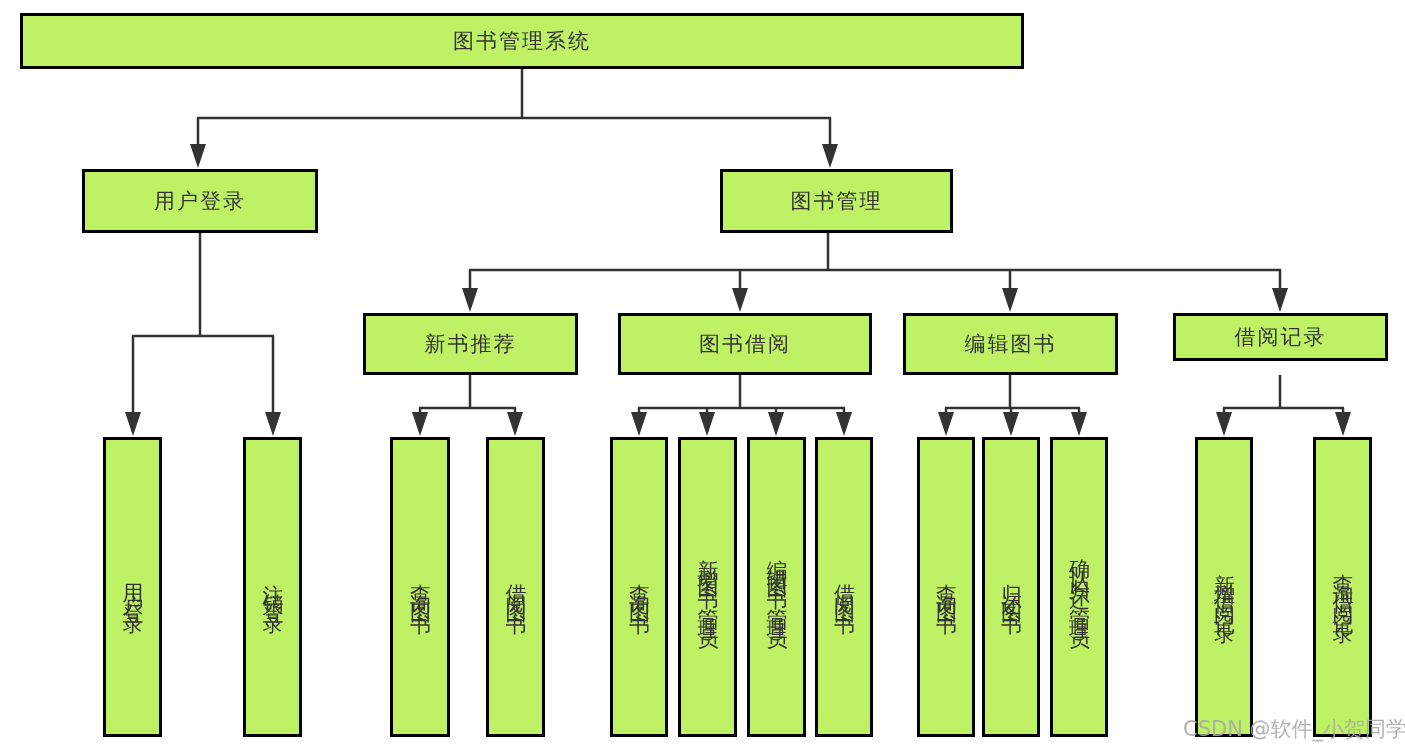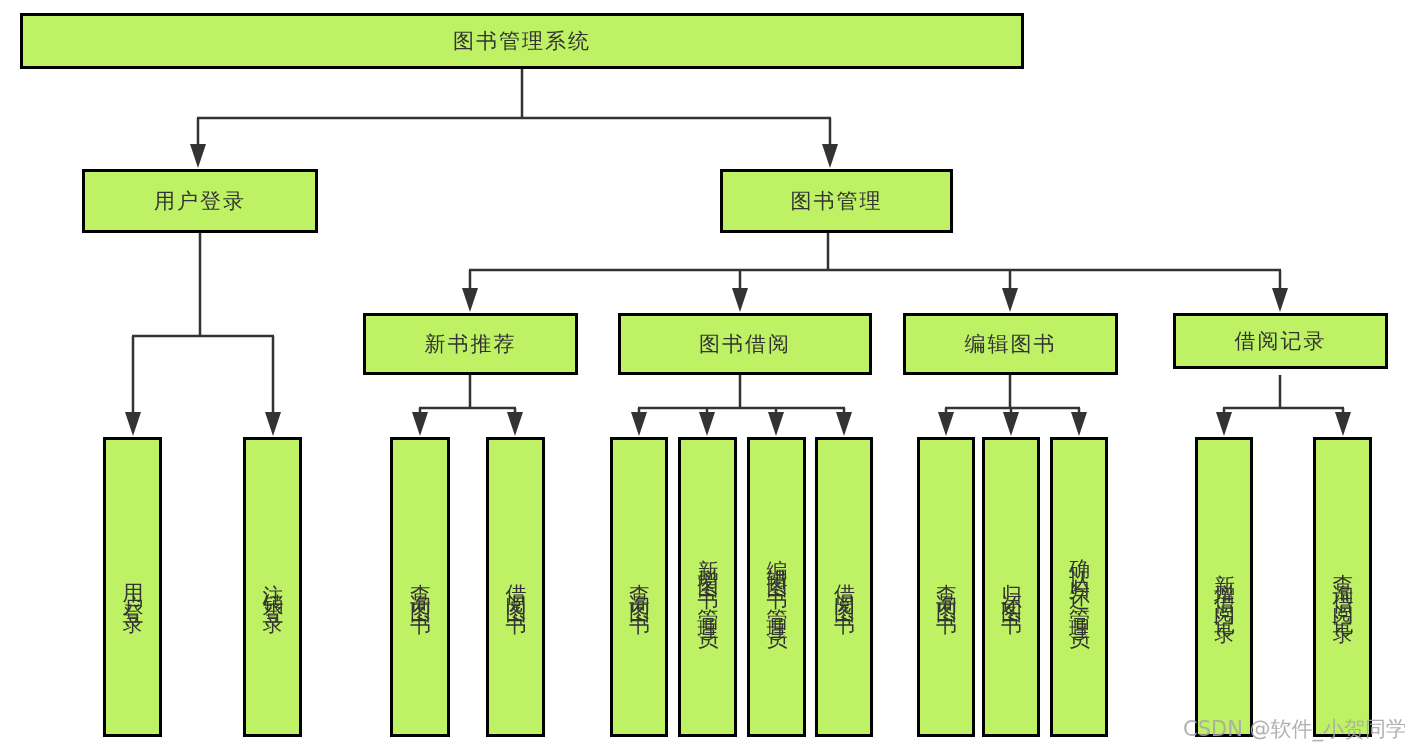--- a/index.html
+++ b/index.html
@@ -104,21 +104,21 @@
 
   <div class="box h" style="left:363px; top:313px; width:215px; height:62px;">
     <span>新书推荐</span>
   </div>
   <div class="box h" style="left:618px; top:313px; width:254px; height:62px;">
     <span>图书借阅</span>
   </div>
   <div class="box h" style="left:903px; top:313px; width:215px; height:62px;">
     <span>编辑图书</span>
   </div>
-  <div class="box h" style="left:1173px; top:313px; width:215px; height:56px;">
+  <div class="box h" style="left:1173px; top:313px; width:215px; height:48px;">
     <span>借阅记录</span>
   </div>
 
   <div class="box v" style="left:103px; top:437px; width:59px; height:300px;">
     <span>用户登录</span>
   </div>
   <div class="box v" style="left:243px; top:437px; width:59px; height:300px;">
     <span>注销登录</span>
   </div>
 

